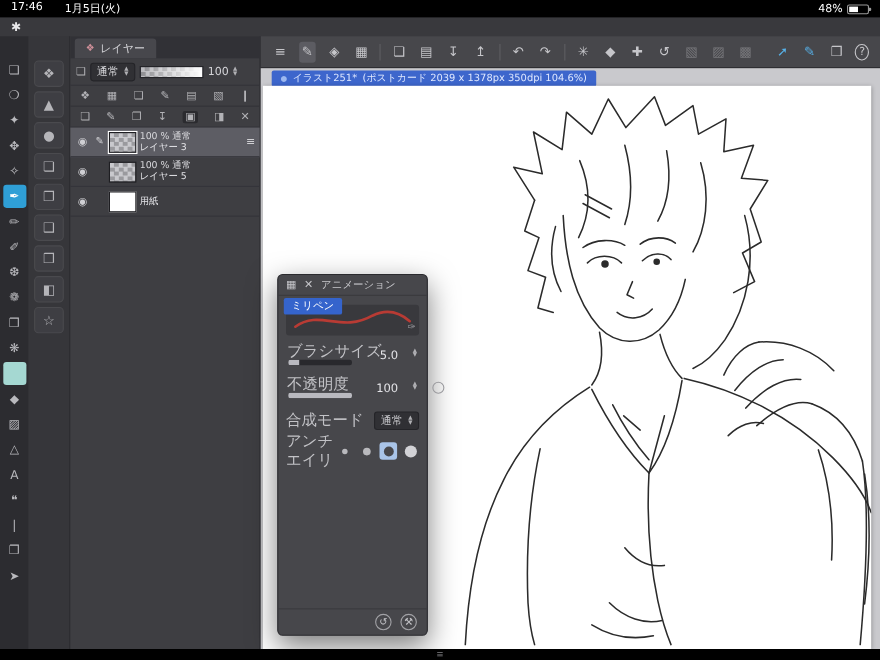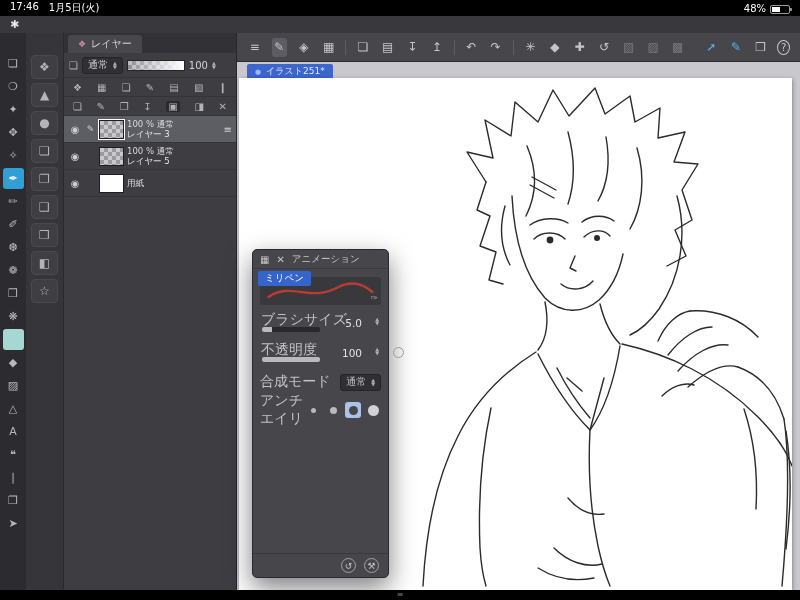--- a/index.html
+++ b/index.html
@@ -2,22 +2,22 @@
 <html><head>
 <meta charset="utf-8">
 <style>
   *{margin:0;padding:0;box-sizing:border-box}
   html,body{width:800px;height:600px;background:#000;font-family:"DejaVu Sans","Liberation Sans",sans-serif}
   .screen{position:relative;width:800px;height:600px;background:#3a3a3e;overflow:hidden}
 
   
   .status-bar{position:absolute;top:0;left:0;right:0;height:16px;background:#000;color:#fff;
     display:flex;align-items:center;justify-content:space-between;padding:0 10px;font-size:10px}
-  .status-left{display:flex;gap:10px}
-  .batt-wrap{display:flex;align-items:flex-end;gap:4px}
+  .status-left{display:flex;gap:20px}
+  .batt-wrap{display:flex;align-items:center;gap:4px}
   .batt{width:20px;height:9px;border:1px solid #9a9a9a;border-radius:2px;position:relative}
   .batt i{position:absolute;left:1px;top:1px;bottom:1px;width:46%;background:#fff}
   .batt:after{content:"";position:absolute;right:-3px;top:2px;width:2px;height:3px;background:#9a9a9a;border-radius:0 1px 1px 0}
 
   
   .menu-bar{position:absolute;top:16px;left:0;right:0;height:17px;background:#39393d;display:flex;
     align-items:center;gap:15px;padding:0 10px;font-size:11px;color:#d8d8da}
   .menu-logo{color:#e8e8ea;font-size:11px}
   .menu-item{cursor:default}
 
@@ -388,20 +388,21 @@
       </div>
       <div class="cmd-btn circle">
         <span>?</span>
       </div>
     </div>
 
   <div class="canvas-area">
     <div class="doc-title">
       <span class="dot">●</span>
       <span>イラスト251*</span>
+      <span>(ポストカード 2039 x 1378px 350dpi 104.6%)</span>
     </div>
     <div class="document-canvas">
       <svg viewBox="0 0 553 512" preserveAspectRatio="none">
         <g stroke="#2b2b2b" stroke-width="1.4" fill="none" stroke-linecap="round" stroke-linejoin="round">
           <path d="M247,104 L228,74 L254,80 L246,42 L272,58 L276,24 L299,44 L314,12 L330,38 L356,10 L366,36 L391,18 L396,44 L421,30 L419,60 L446,54 L435,84 L459,86 L443,112 L453,142 L436,152 L447,178 L428,188"></path>
           <path d="M247,104 L238,132 L251,138 L241,168 L257,174 L250,202 L264,206"></path>
           <path d="M273,118 C275,158 283,194 306,220 C322,236 344,236 360,222 C373,210 380,195 384,176"></path>
           <path d="M291,147 C302,139 319,139 329,145"></path>
           <path d="M343,144 C353,136 367,137 375,143"></path>
           <path d="M295,161 C303,153 318,153 326,161"></path>

